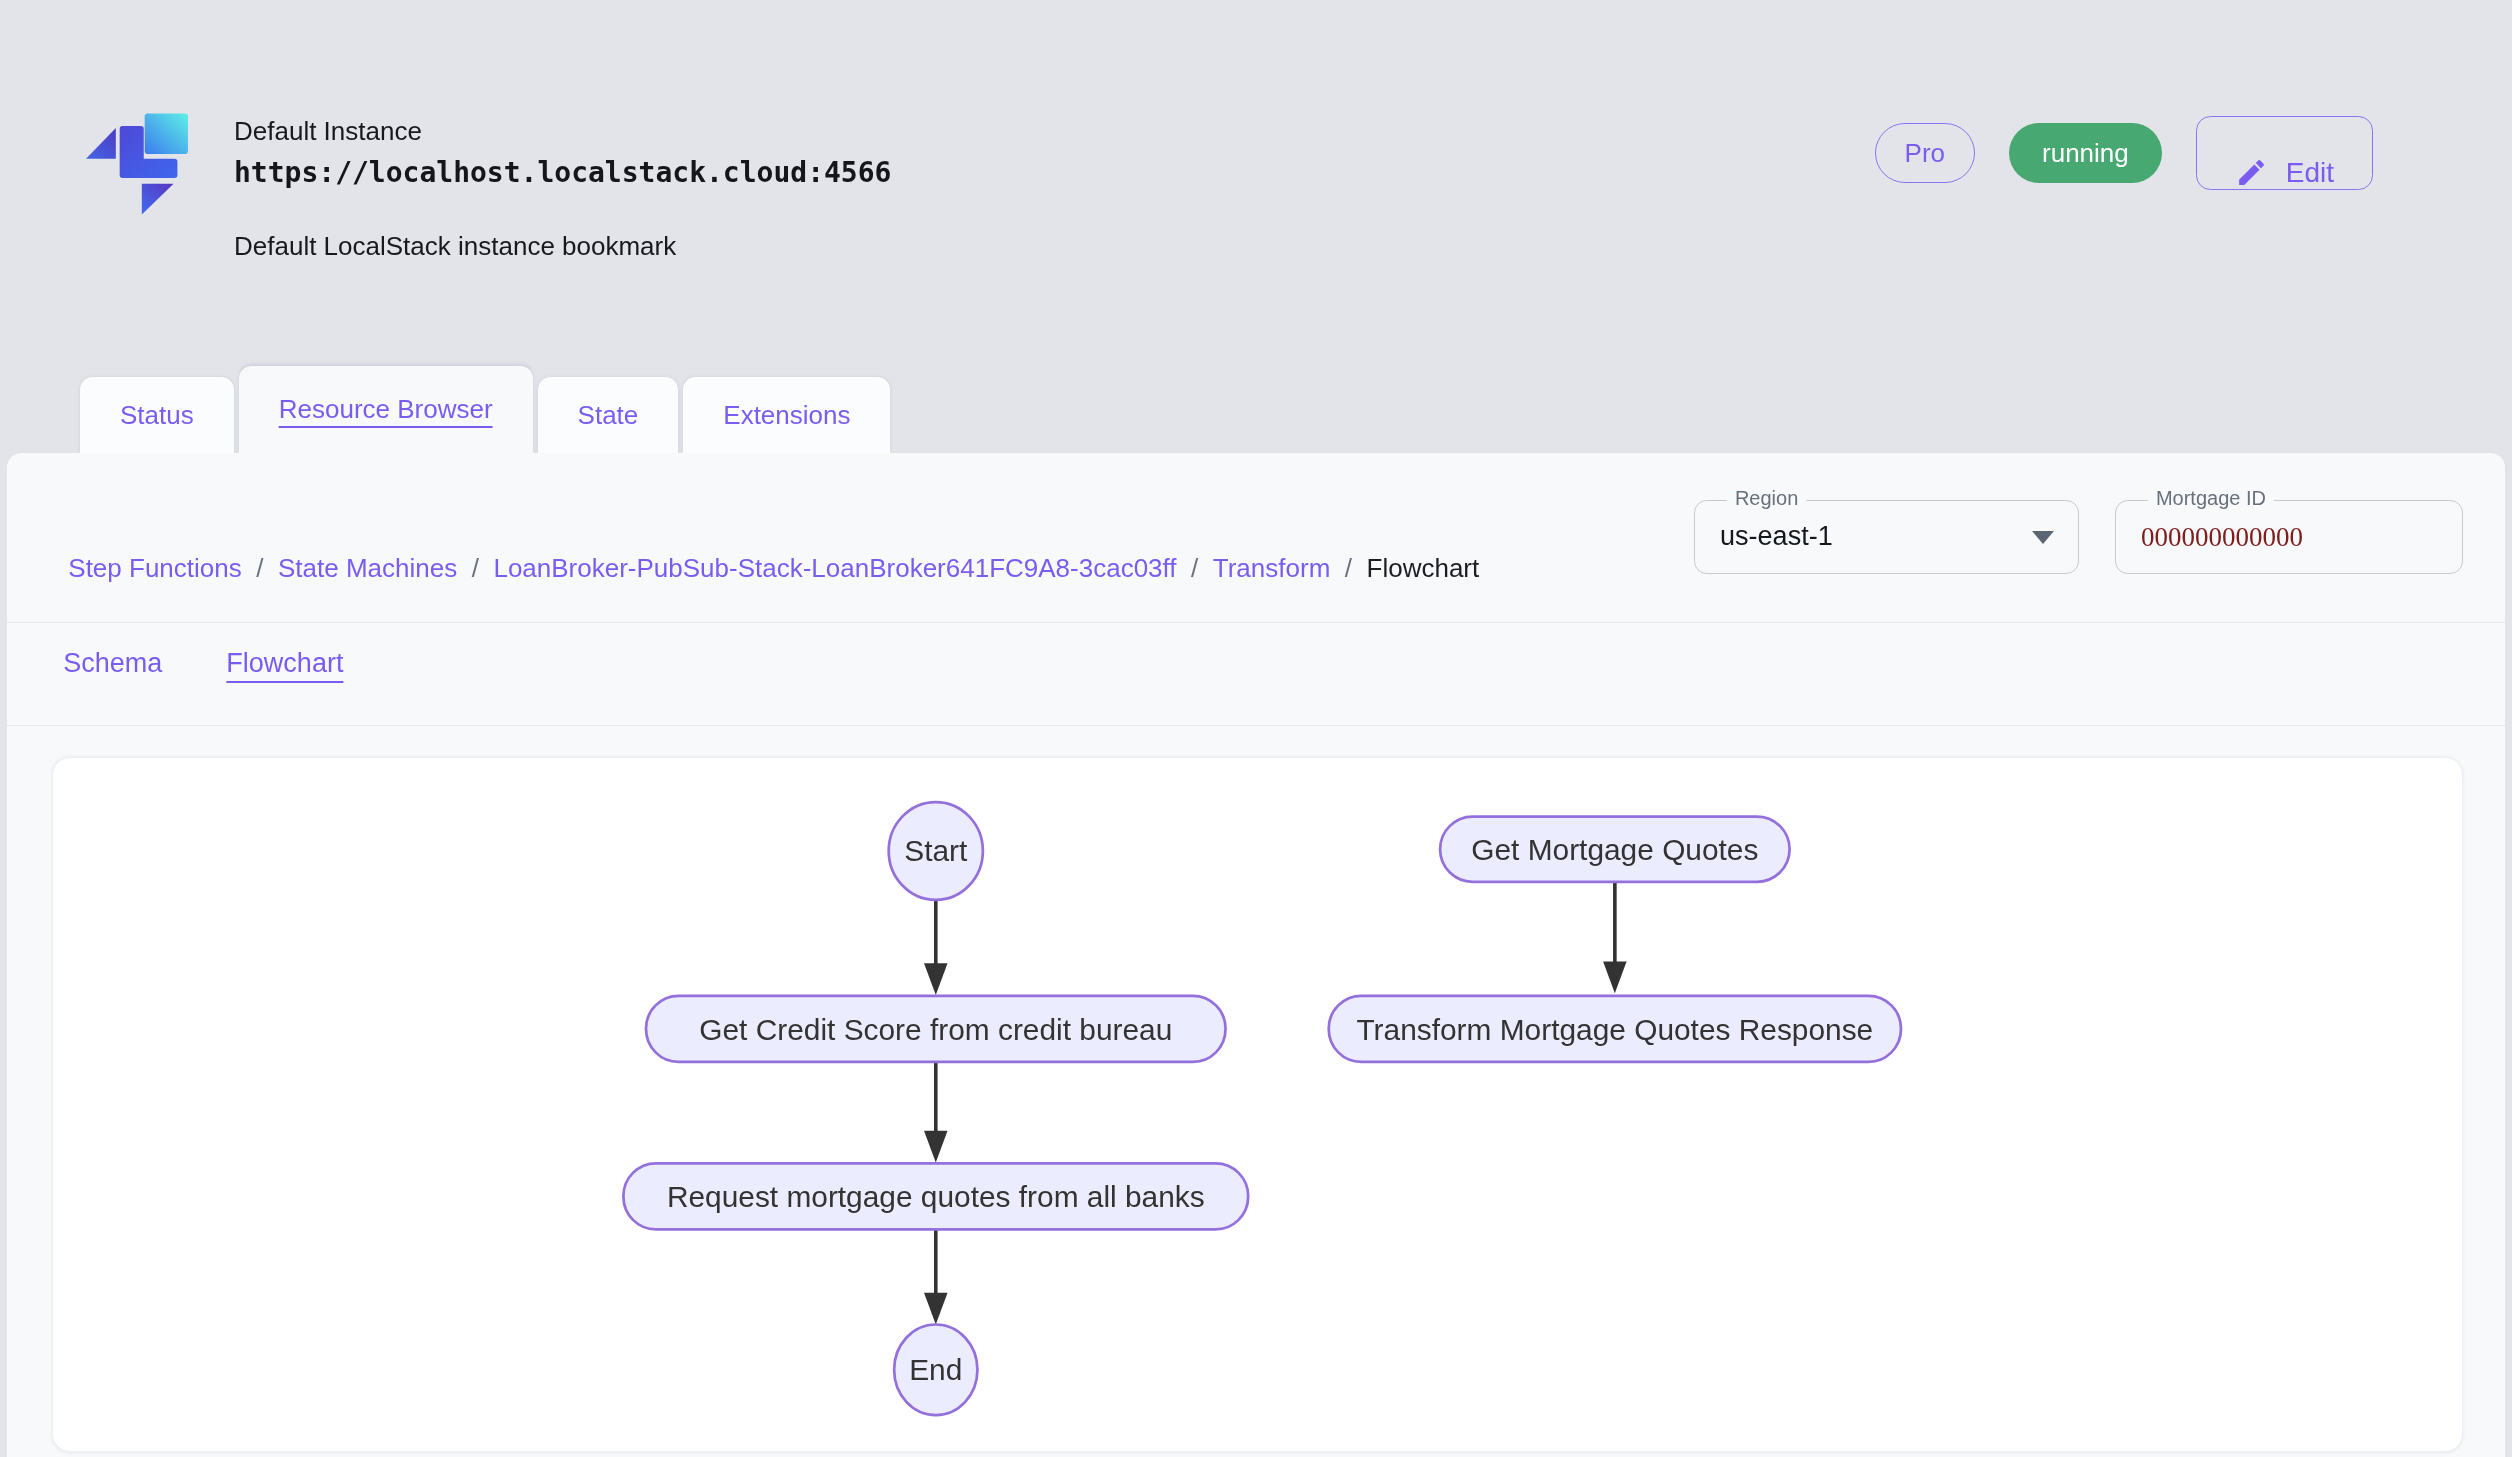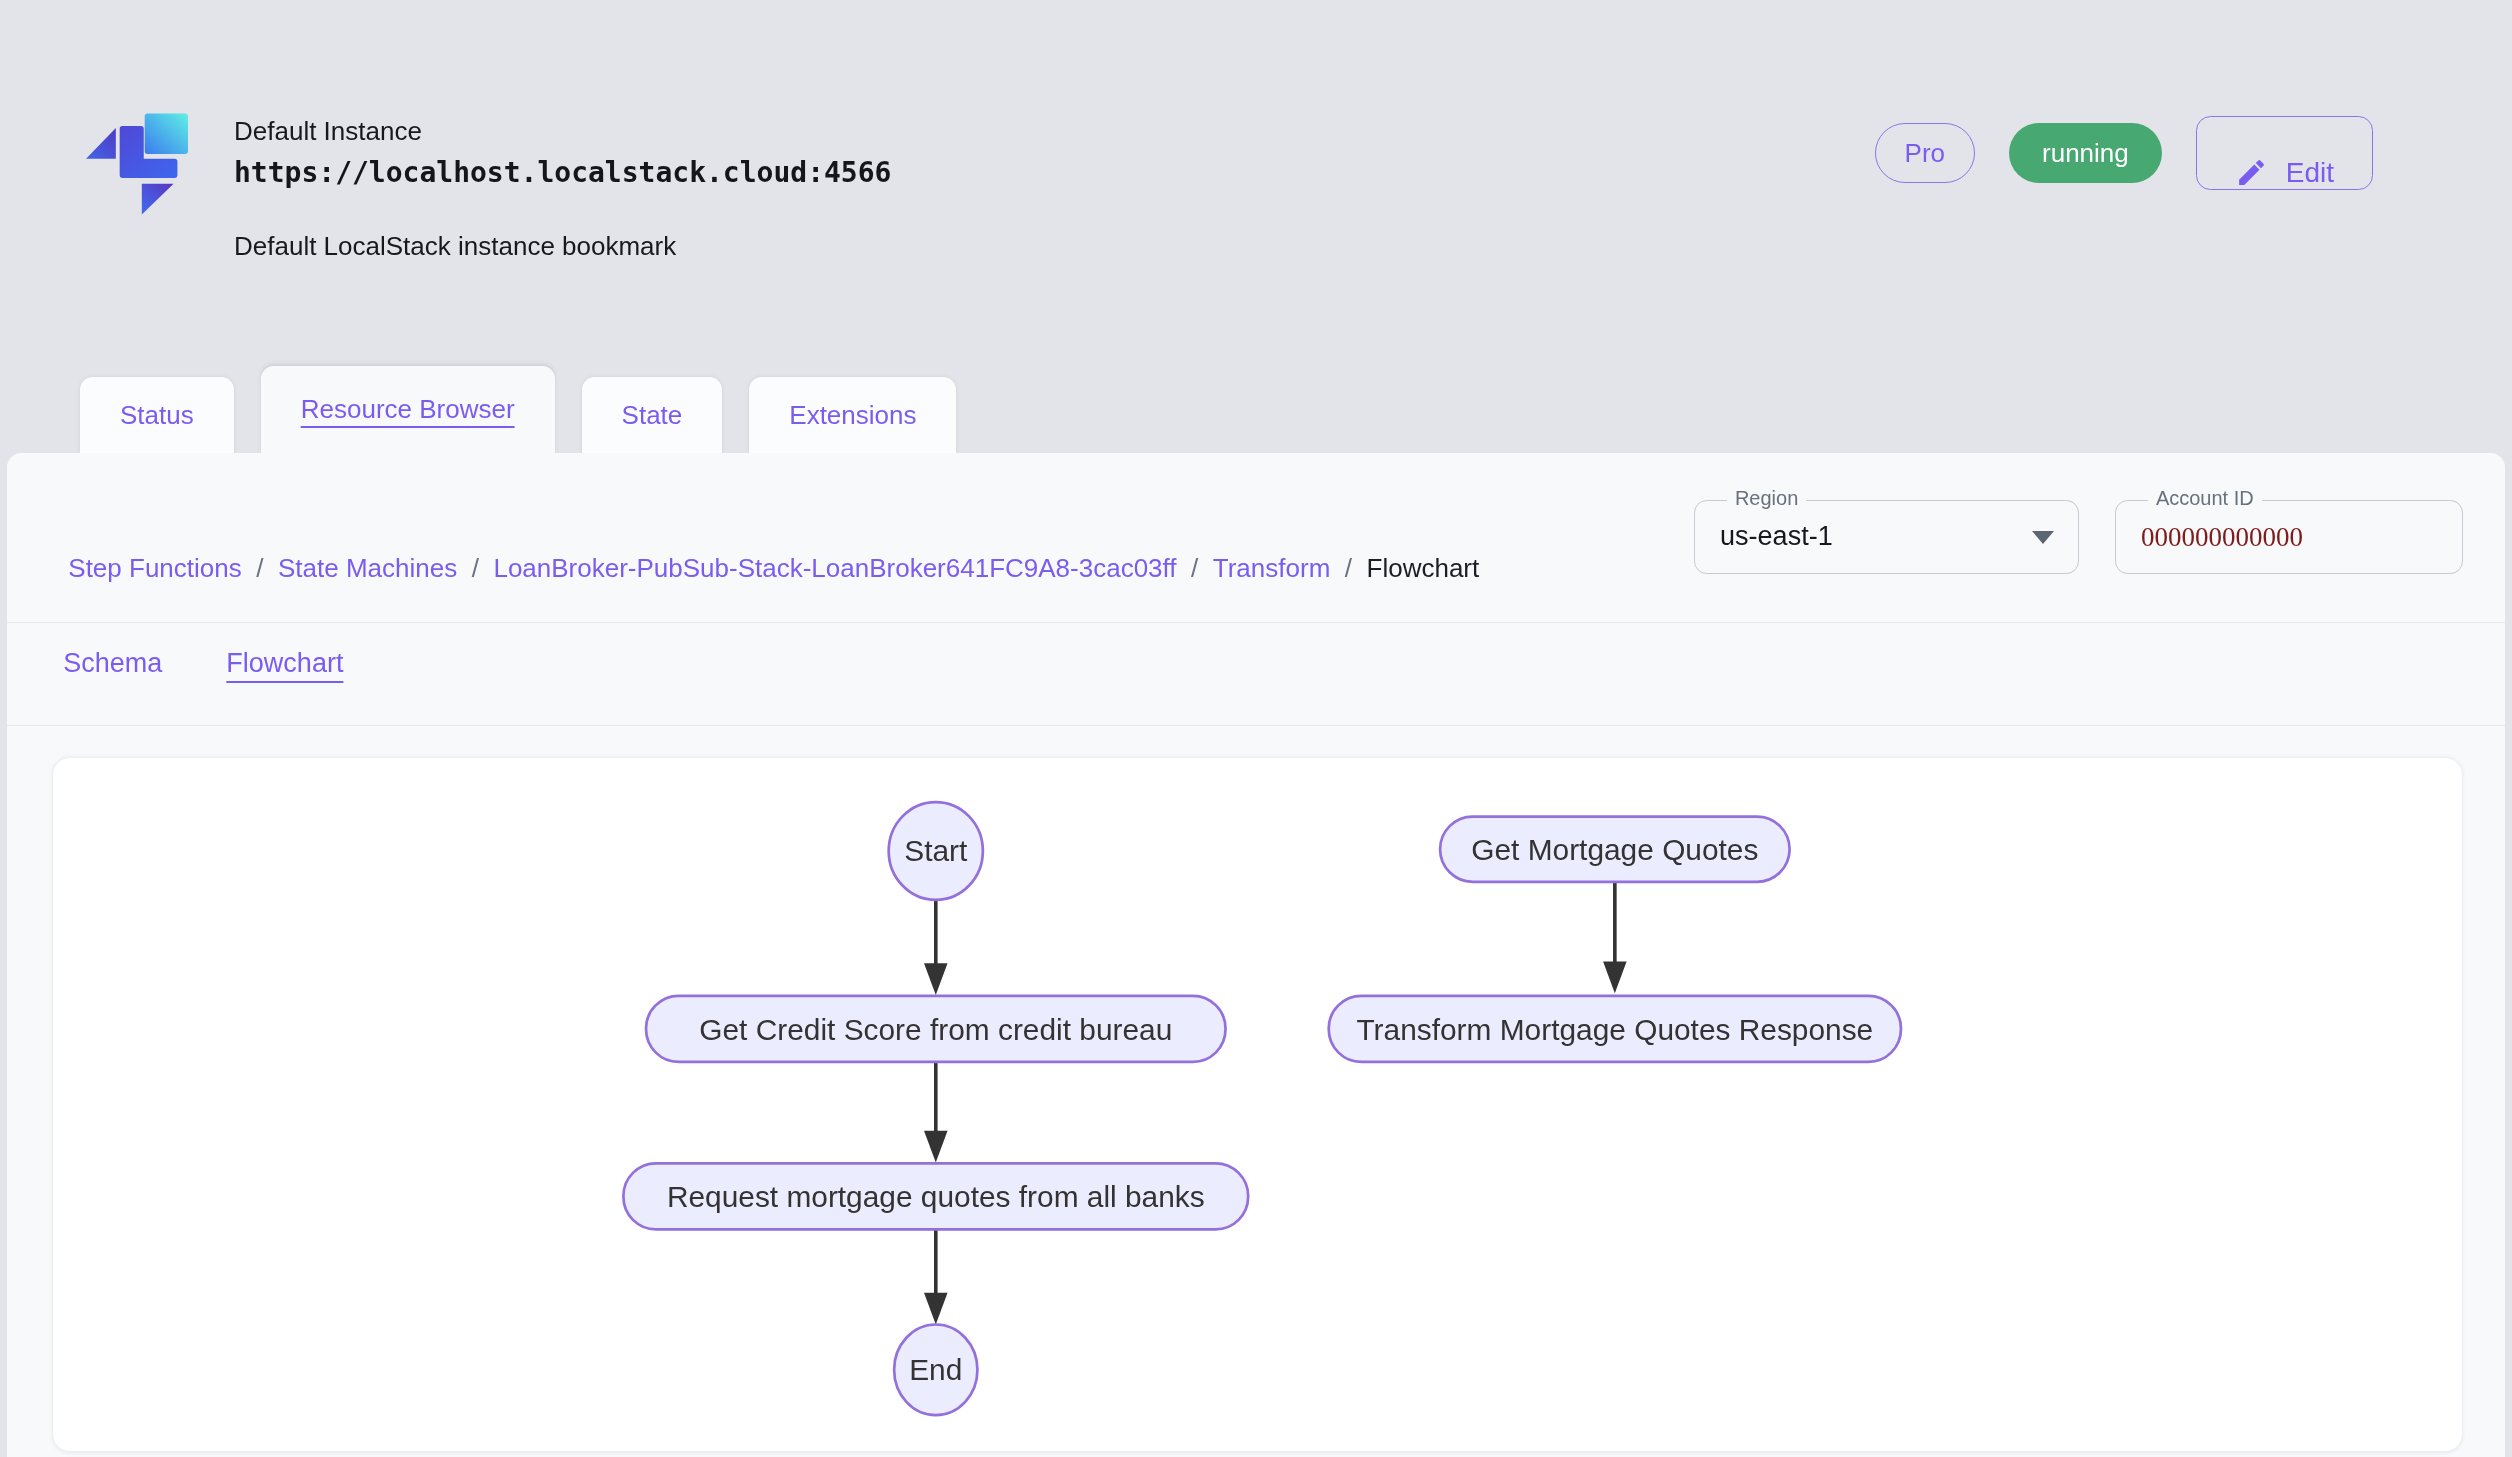--- a/index.html
+++ b/index.html
@@ -25,21 +25,21 @@
     height:60px; padding:0 33px; display:flex; align-items:center; justify-content:center;
     border-radius:31px; background:#47a871; color:#ffffff; font-size:26px;
   }
   .btn-edit {
     height:74px; padding:0 38px; display:flex; align-items:flex-end; gap:18px;
     border:1.8px solid #8a74ec; border-radius:14.5px; background:transparent;
     color:#7a5cf0; font-size:28px; font-family:"Liberation Sans", sans-serif; cursor:pointer;
   }
 
   
-  .tabs { position:absolute; left:80px; top:346px; height:87px; display:flex; align-items:flex-end; gap:27px; }
+  .tabs { position:absolute; left:80px; top:346px; height:87px; display:flex; align-items:flex-end; gap:5px; }
   .tab {
     height:76px; padding:0 40px; display:flex; align-items:center; justify-content:center;
     background:#fbfcfe; border-radius:12.7px 12.7px 0 0; color:#7a5cf0; font-size:26px;
     box-shadow:0 0 3.6px rgba(150,155,170,.25); cursor:pointer; white-space:nowrap;
   }
   .tab.active { height:87px; background:#f7f9fb; box-shadow:0 -1.8px 3.6px rgba(150,155,170,.25); }
   .tab.active .tab-label { text-decoration:underline; text-underline-offset:8.2px; text-decoration-thickness:2.3px; }
 
   
   .panel {
@@ -163,21 +163,21 @@
       <span class="crumb-current">Flowchart</span>
     </nav>
 
     <div class="context-fields">
       <div class="field field-region">
         <span class="field-label">Region</span>
         <span class="field-value">us-east-1</span>
         <span class="dd-arrow"></span>
       </div>
       <div class="field field-account">
-        <span class="field-label">Account ID</span>
+        <span class="field-label">Mortgage ID</span>
         <input class="account-input" type="text" value="000000000000" style="">
       </div>
     </div>
 
     <div class="divider divider-1"></div>
 
     <div class="subtabs">
       <span class="subtab">Schema</span>
       <span class="subtab active">Flowchart</span>
     </div>

